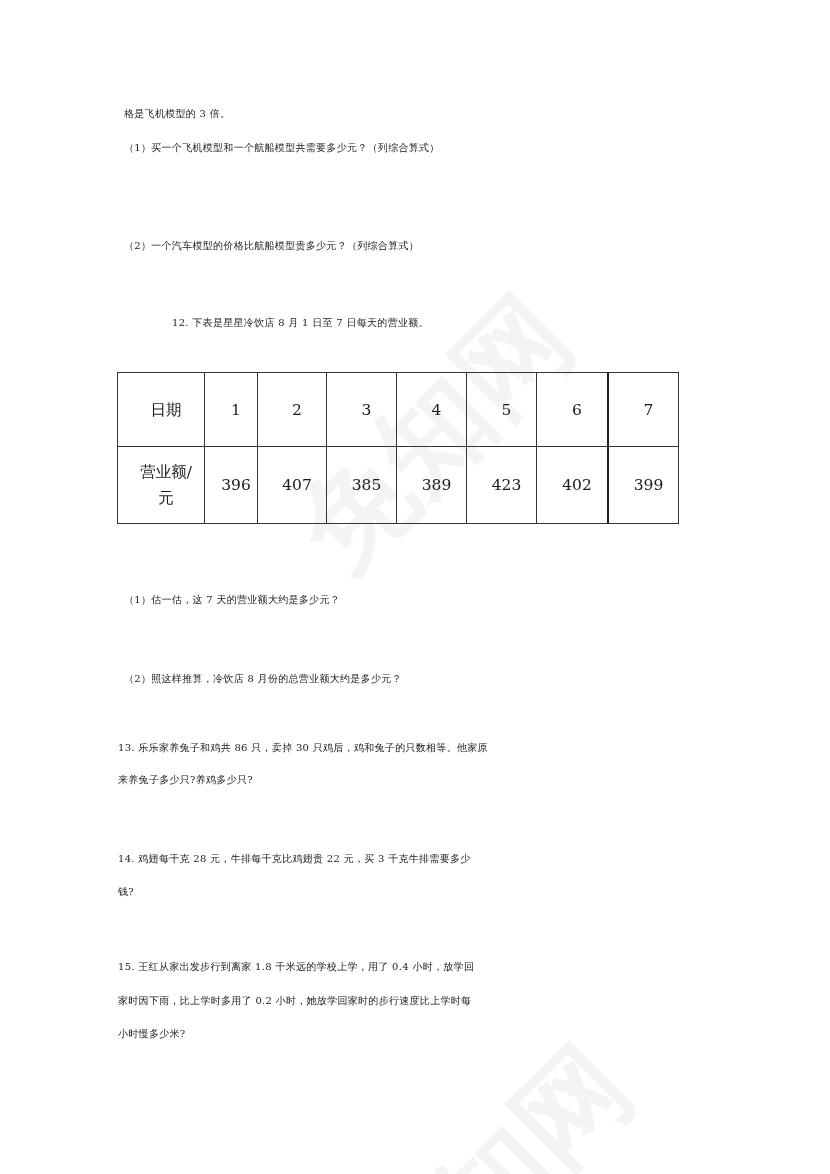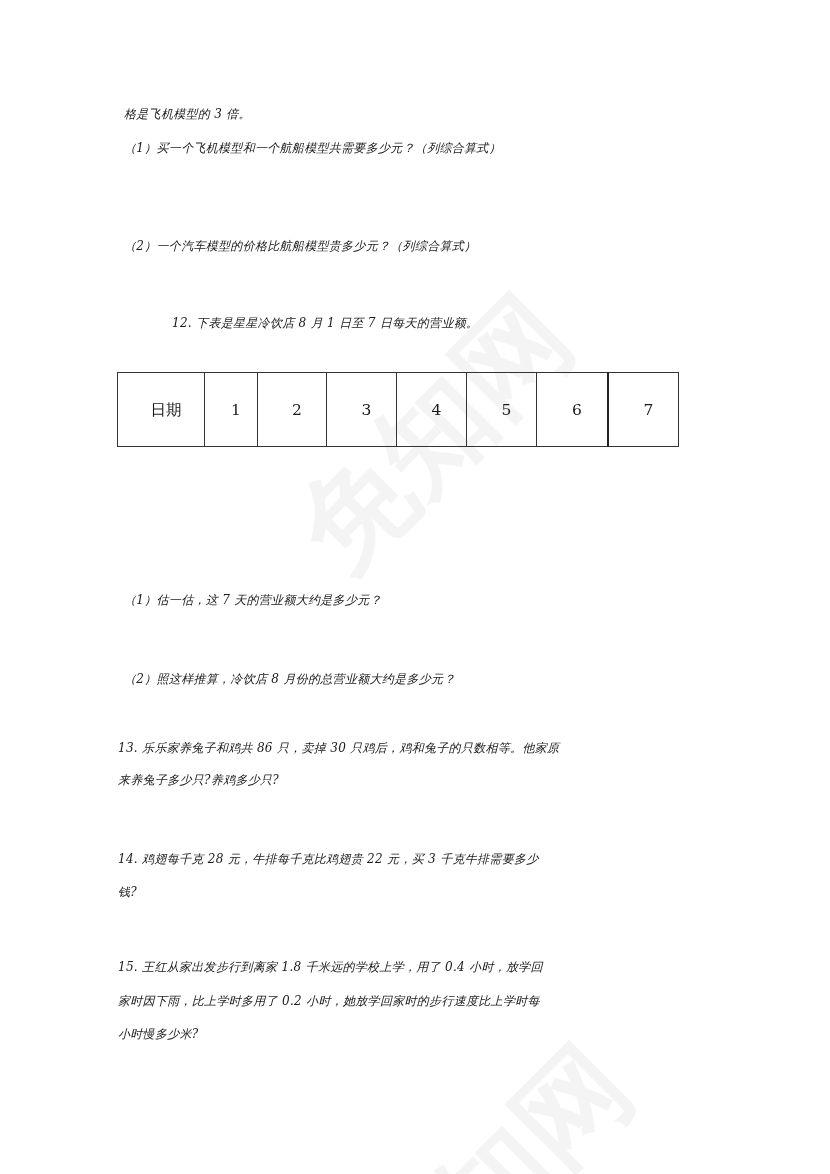--- a/index.html
+++ b/index.html
@@ -2,22 +2,22 @@
 <html><head>
   <meta charset="utf-8">
   <style>
     html, body { margin: 0; padding: 0; background: #ffffff; }
     body {
       width: 830px; height: 1174px; position: relative; overflow: hidden;
       font-family: "DejaVu Serif", "Liberation Serif", serif;
       color: #1a1a1a;
     }
     .line {
-      position: absolute; left: 118px; font-size: 12px; line-height: 20px;
-      white-space: nowrap; letter-spacing: 0.3px; font-style: italic;
+      position: absolute; left: 118px; font-size: 10px; line-height: 20px;
+      white-space: nowrap; letter-spacing: 0.3px;
     }
     .watermark {
       position: absolute; color: rgba(0,0,0,0.045); font-size: 110px; font-weight: bold;
       font-family: "DejaVu Sans", sans-serif; transform: rotate(-45deg);
       white-space: nowrap; pointer-events: none;
     }
     table.sales {
       position: absolute; left: 117px; top: 372px; border-collapse: collapse;
       font-size: 15.5px;
     }
@@ -46,20 +46,33 @@
       <tr class="r1">
     <td style="width:76px;">日期</td>
     <td style="width:42px;">1</td>
     <td style="width:58px;">2</td>
     <td style="width:59px;">3</td>
     <td style="width:59px;">4</td>
     <td style="width:59px;">5</td>
     <td style="width:60px;">6</td>
     <td class="thick-left" style="width:59px;">7</td>
   </tr>
+  <tr class="r2">
+    <td>
+      <div>营业额/</div>
+      <div>元</div>
+    </td>
+    <td>396</td>
+    <td>407</td>
+    <td>385</td>
+    <td>389</td>
+    <td>423</td>
+    <td>402</td>
+    <td class="thick-left">399</td>
+  </tr>
 </tbody>
   </table>
 
 <div class="line" style="top:590px; left:124px;">（1）估一估，这 7 天的营业额大约是多少元？</div>
 <div class="line" style="top:669px; left:124px;">（2）照这样推算，冷饮店 8 月份的总营业额大约是多少元？</div>
 
 <div class="line" style="top:738px;">13.  乐乐家养兔子和鸡共 86 只，卖掉 30 只鸡后，鸡和兔子的只数相等。他家原</div>
 <div class="line" style="top:734px;margin-top:36px;">来养兔子多少只?养鸡多少只?</div>
 
 <div class="line" style="top:849px;">14.  鸡翅每千克 28 元，牛排每千克比鸡翅贵 22 元，买 3 千克牛排需要多少</div>

